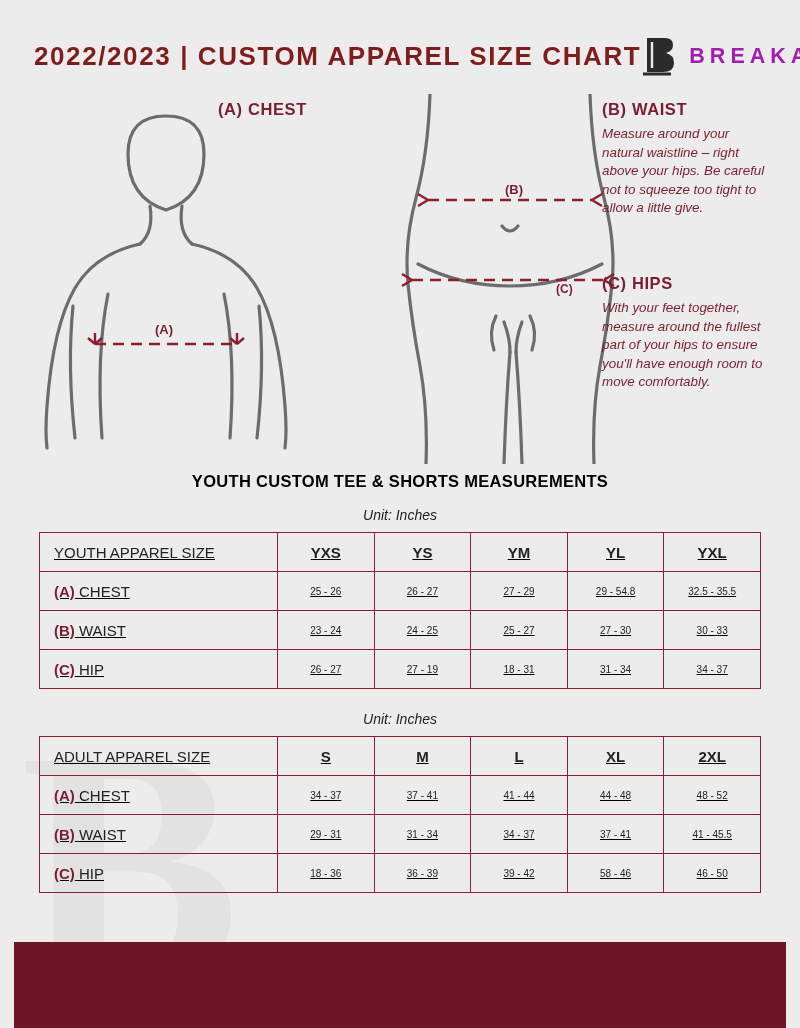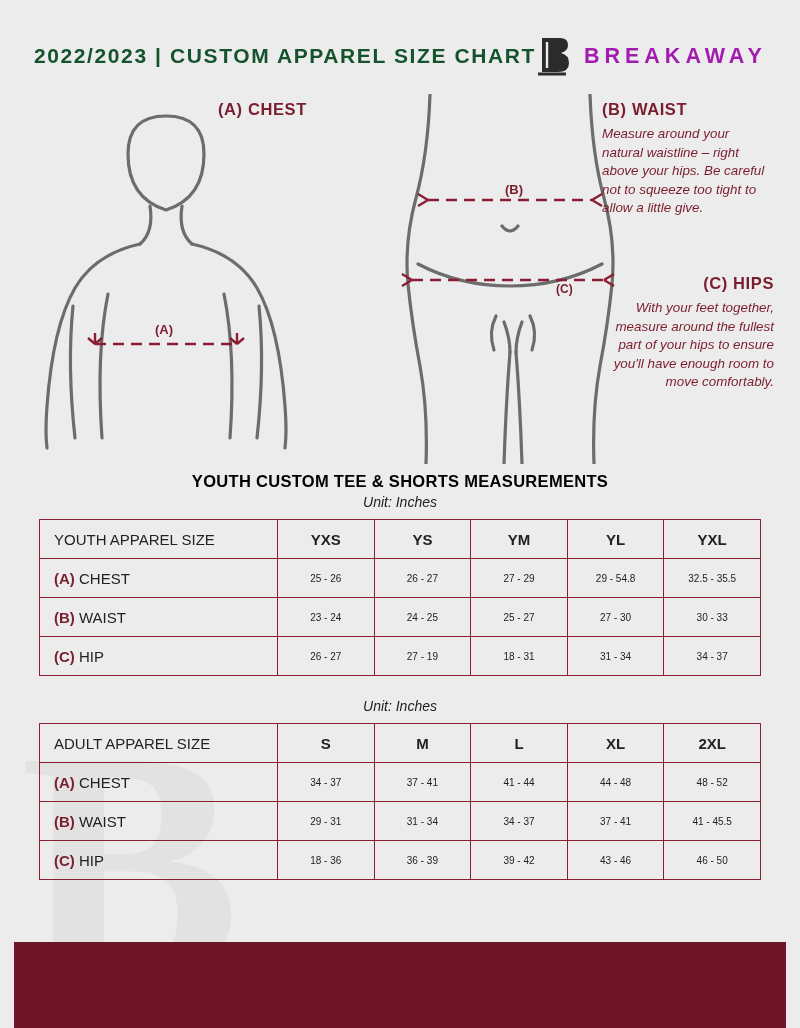--- a/index.html
+++ b/index.html
@@ -27,24 +27,24 @@
     z-index: 0;
   }
   .content { position: relative; z-index: 2; }
 
   
   header {
     display: flex; align-items: center; justify-content: space-between;
     padding: 36px 34px 0 34px;
   }
   .title {
-    font-size: 21px;
+    font-size: 26px;
     font-weight: 700;
     letter-spacing: 1.6px;
-    color: #14532d;
+    color: #7f1d1d;
     white-space: nowrap;
   }
   .brand { display: flex; align-items: center; gap: 14px; }
   .brand-mark {
     width: 34px; height: 40px;
     display: flex; align-items: center; justify-content: center;
   }
   .brand-name {
     font-size: 21.5px; font-weight: 700; letter-spacing: 5px; color: #a21caf;
   }
@@ -61,37 +61,38 @@
   .note-h {
     font-size: 16.5px; font-weight: 700; color: #7a1d2e; letter-spacing: .6px;
     margin-bottom: 6px;
   }
   .note-h .tag { color: #7a1d2e; }
   .note-b {
     font-size: 13.4px; font-style: italic; color: #7a1d2e; line-height: 1.38;
   }
   #note-chest { left: 218px; top: 6px; width: 180px; }
   #note-waist { left: 602px; top: 6px; width: 170px; }
-  #note-hips  { left: 602px; top: 180px; width: 172px; text-align: right; }
+  #note-hips  { left: 602px; top: 180px; width: 172px; }
 
   
   .section { margin-top: 8px; }
   .sec-title {
     text-align: center; font-size: 16.5px; font-weight: 700; color: #000000;
     letter-spacing: .3px;
   }
   .sec-sub {
     text-align: center; font-size: 14px; font-style: italic; color: #222;
-    margin-top: 3px; margin-bottom: 9px;
+    margin-top: 16px; margin-bottom: 9px;
   }
   table {
     border-collapse: collapse;
     width: 722px;
     margin: 0 auto;
     table-layout: fixed;
+    text-decoration: underline;
   }
   th, td {
     border: 1px solid #8b1e33;
     font-size: 10px;
     color: #222;
     height: 39px;
     text-align: center;
     font-weight: 400;
   }
   thead th { font-weight: 700; font-size: 15px; }
@@ -322,21 +323,21 @@
             <td>41 - 45.5</td>
           </tr>
           <tr>
             <td class="row-head">
               <span class="tag">(C)</span>
               <span>HIP</span>
             </td>
             <td>18 - 36</td>
             <td>36 - 39</td>
             <td>39 - 42</td>
-            <td>43 - 46</td>
+            <td>58 - 46</td>
             <td>46 - 50</td>
           </tr>
         </tbody>
       </table>
     </div>
 
   </div>
 
   <div class="footer-bar"></div>
 </div>

